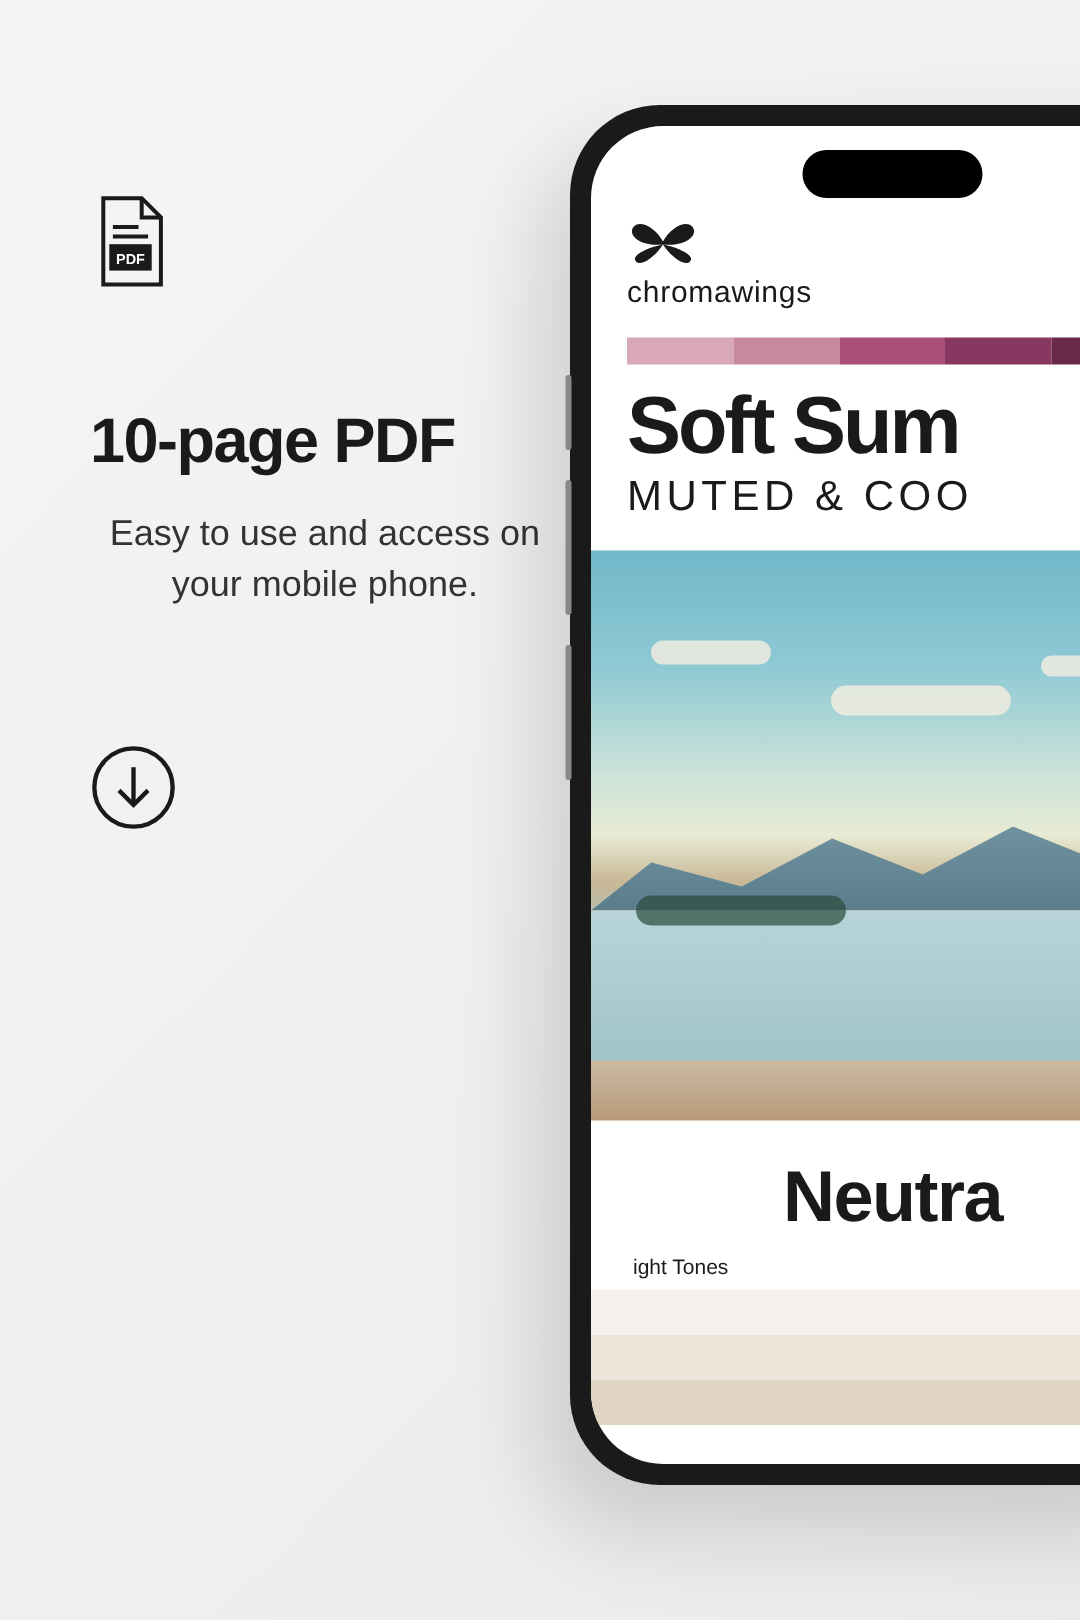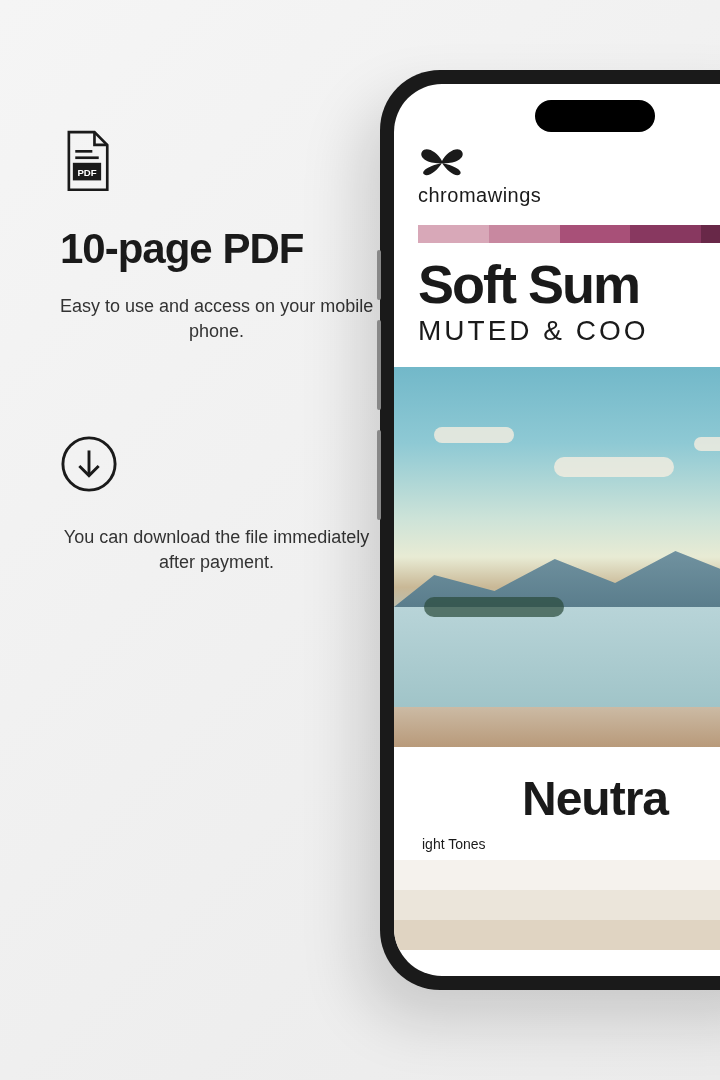--- a/index.html
+++ b/index.html
@@ -51,24 +51,25 @@
       height: 58px;
     }
     
     .feature-title {
       font-size: 42px;
       font-weight: 800;
       color: #1a1a1a;
       line-height: 1.1;
       letter-spacing: -1px;
       margin-bottom: 22px;
+      margin-top: 44px;
     }
     
     .feature-subtitle {
-      font-size: 18px;
+      font-size: 24px;
       color: #333;
       line-height: 1.4;
       font-weight: 400;
       max-width: 340px;
     }
     
     .phone-container {
       position: absolute;
       right: -90px;
       top: 70px;
@@ -295,21 +296,20 @@
     </div>
 
     <div class="feature">
       <div class="feature-icon">
         <svg class="download-icon-svg" viewBox="0 0 60 60" fill="none" stroke="#1a1a1a" stroke-width="3">
           <circle cx="30" cy="30" r="27"></circle>
           <line x1="30" y1="16" x2="30" y2="42"></line>
           <polyline points="20,32 30,42 40,32"></polyline>
         </svg>
       </div>
-      <p class="feature-subtitle">You can download the file immediately after payment.</p>
     </div>
 
   </div>
 
   <div class="phone-container">
     <div class="phone-frame">
       <div class="phone-side"></div>
       <div class="phone-side-2"></div>
       <div class="phone-side-3"></div>
       <div class="phone-screen">

